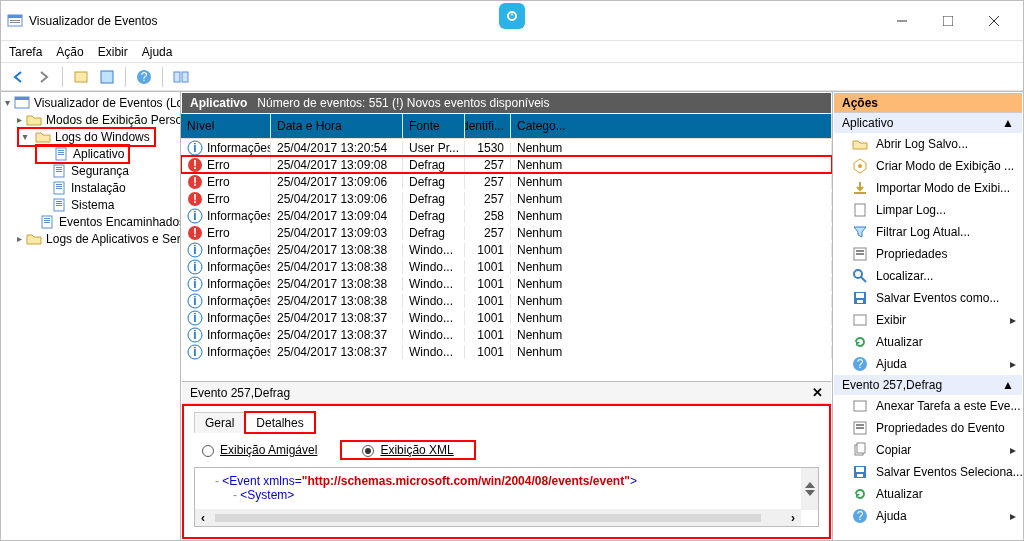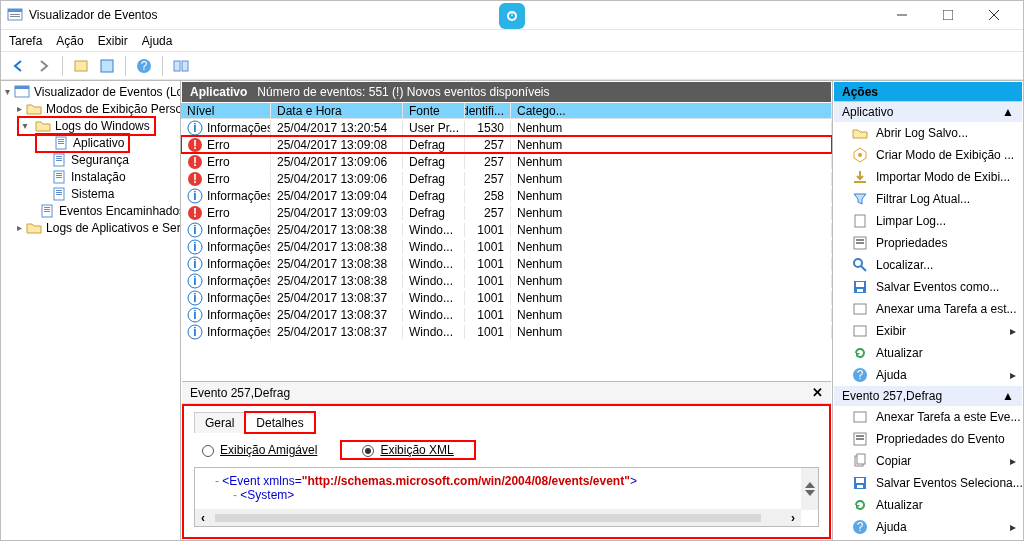--- a/index.html
+++ b/index.html
@@ -1,18 +1,18 @@
 <!DOCTYPE html>
 <html><head>
 <meta charset="utf-8">
 <style>
   * { box-sizing: border-box; font-family: "Segoe UI", Tahoma, sans-serif; font-size: 12px; }
   html, body { margin: 0; padding: 0; width: 1024px; height: 541px; overflow: hidden; background: #fff; }
   .window { width: 1024px; height: 541px; border: 1px solid #bdbdbd; display: flex; flex-direction: column; position: relative; }
-  .titlebar { height: 29px; display: flex; align-items: center; padding: 0 6px; border-bottom: 1px solid #e5e5e5; }
+  .titlebar { height: 40px; display: flex; align-items: center; padding: 0 6px; border-bottom: 1px solid #e5e5e5; }
   .titlebar .title { flex: 1; display: flex; align-items: center; gap: 6px; }
   .titlebar .title .icon { width: 16px; height: 16px; }
   .winbtns { display: flex; }
   .winbtn { width: 46px; height: 30px; display: flex; align-items: center; justify-content: center; cursor: pointer; }
   .menubar { height: 22px; display: flex; align-items: center; gap: 14px; padding: 0 8px; border-bottom: 1px solid #e5e5e5; }
   .menubar span { cursor: pointer; }
   .toolbar { height: 28px; display: flex; align-items: center; gap: 4px; padding: 0 6px; border-bottom: 1px solid #e5e5e5; }
   .toolbar .tbtn { width: 22px; height: 22px; display: flex; align-items: center; justify-content: center; cursor: pointer; border: 1px solid transparent; }
   .toolbar .sep { width: 1px; height: 20px; background: #ccc; margin: 0 3px; }
   .body { flex: 1; display: flex; border-top: 1px solid #bbb; min-height: 0; }
@@ -23,21 +23,21 @@
   .tree { padding: 2px 0; overflow: hidden; white-space: nowrap; }
   .tree-row { display: flex; align-items: center; height: 17px; padding-left: 4px; cursor: pointer; }
   .tree-row .tw { width: 12px; text-align: center; color: #666; font-size: 10px; }
   .tree-row .ticon { width: 16px; height: 16px; margin: 0 4px; flex-shrink: 0; }
   .tree-row.lvl0 { padding-left: 4px; }
   .tree-row.lvl1 { padding-left: 16px; }
   .tree-row.lvl2 { padding-left: 34px; }
   .redbox { border: 2px solid #ff0000; padding-right: 4px; }
   .redbox-inline { outline: 2px solid #ff0000; outline-offset: -1px; }
   .center-header { height: 20px; background: #5b5b5b; color: #fff; display: flex; align-items: center; padding: 0 8px; gap: 10px; margin: 1px; }
-  .grid-head { display: flex; height: 16px; border-bottom: 1px solid #e0e0e0; background: #7dd3fc; }
+  .grid-head { display: flex; height: 25px; border-bottom: 1px solid #e0e0e0; background: #0369a1; }
   .col { display: flex; align-items: center; padding: 0 6px; border-right: 1px solid #e5e5e5; overflow: hidden; white-space: nowrap; }
   .c-level { width: 90px; }
   .c-date  { width: 132px; }
   .c-src   { width: 62px; }
   .c-id    { width: 46px; text-align: right; justify-content: flex-end; }
   .c-cat   { flex: 1; }
   .grid-body { flex: 1; overflow-y: scroll; overflow-x: hidden; min-height: 0; }
   .grid-row { display: flex; height: 17px; align-items: center; cursor: pointer; }
   .evt-icon { width: 16px; height: 16px; margin-right: 4px; flex-shrink: 0; }
   .detail { border-top: 1px solid #bbb; margin: 1px; flex-shrink: 0; }
@@ -48,21 +48,21 @@
   .tab { padding: 3px 10px; border: 1px solid #ccc; border-bottom: none; background: #f5f5f5; cursor: pointer; }
   .tab.active { background: #fff; }
   .radio-row { display: flex; align-items: center; gap: 24px; margin: 0 0 8px 8px; }
   .radio { display: flex; align-items: flex-end; gap: 6px; cursor: pointer; text-decoration: underline; }
   .radio .r { width: 12px; height: 12px; border: 1px solid #555; border-radius: 50%; display: flex; align-items: center; justify-content: center; }
   .radio .r.on::after { content: ""; width: 6px; height: 6px; border-radius: 50%; background: #333; }
   .xmlbox { border: 1px solid #bbb; height: 60px; position: relative; padding: 6px 20px 6px 20px; font-family: "Consolas", monospace; font-size: 12px; overflow: hidden; }
   .xmlbox .sbar { position: absolute; background: #f0f0f0; display: flex; align-items: center; justify-content: center; }
   .xmlbox .sbar.v { right: 0; top: 0; bottom: 16px; width: 17px; flex-direction: column; gap: 2px; }
   .xmlbox .sbar.h { left: 0; right: 17px; bottom: 0; height: 17px; justify-content: space-between; padding: 0 6px; }
-  .actions-hdr { height: 20px; background: #0ea5e9; border-bottom: 1px solid #ccc; padding: 0 8px; display: flex; align-items: center; font-weight: bold; margin: 1px 1px 0 1px; }
+  .actions-hdr { height: 20px; background: #fdba74; border-bottom: 1px solid #ccc; padding: 0 8px; display: flex; align-items: center; font-weight: bold; margin: 1px 1px 0 1px; }
   .actions-list { flex: 1; overflow-y: scroll; overflow-x: hidden; padding: 0; margin: 0 1px 1px 1px; }
   .action-sec { background: #e8eefb; padding: 3px 8px; font-size: 12px; display: flex; align-items: center; cursor: pointer; }
   .action-sec .arr { margin-left: auto; }
   .action-item { display: flex; align-items: center; height: 22px; padding: 0 6px 0 18px; gap: 8px; cursor: pointer; white-space: nowrap; overflow: hidden; }
   .action-item .aicon { width: 16px; height: 16px; flex-shrink: 0; }
   .action-item .arr { margin-left: auto; color: #333; }
   .centerbadge { position: absolute; top: 2px; left: 50%; transform: translateX(-50%); width: 26px; height: 26px; background: #2bb3e8; border-radius: 6px; display: flex; align-items: center; justify-content: center; color: #fff; }
 </style>
 </head>
 <body>
@@ -494,29 +494,29 @@
           </div>
           <div class="action-item">
             <span class="aicon"><svg width="16" height="16">
                 <path d="M8 2v8M5 7l3 3 3-3" fill="none" stroke="#c9a23a" stroke-width="2"></path>
                 <rect x="2" y="12" width="12" height="2" fill="#c9a23a"></rect>
               </svg></span>
             <span>Importar Modo de Exibi...</span>
           </div>
           <div class="action-item">
             <span class="aicon"><svg width="16" height="16">
+                <rect x="3" y="2" width="10" height="12" fill="#fff" stroke="#888"></rect>
+              </svg></span>
+            <span>Limpar Log...</span>
+          </div>
+          <div class="action-item">
+            <span class="aicon"><svg width="16" height="16">
                 <path d="M2 3h12l-4 5v5l-4-2V8z" fill="#bfe3ff" stroke="#3a7fc9"></path>
               </svg></span>
             <span>Filtrar Log Atual...</span>
-          </div>
-          <div class="action-item">
-            <span class="aicon"><svg width="16" height="16">
-                <rect x="3" y="2" width="10" height="12" fill="#fff" stroke="#888"></rect>
-              </svg></span>
-            <span>Limpar Log...</span>
           </div>
           <div class="action-item">
             <span class="aicon"><svg width="16" height="16">
                 <rect x="2" y="2" width="12" height="12" fill="#fff" stroke="#888"></rect>
                 <rect x="4" y="4" width="8" height="2" fill="#888"></rect>
                 <rect x="4" y="7" width="8" height="2" fill="#888"></rect>
               </svg></span>
             <span>Propriedades</span>
           </div>
           <div class="action-item">
@@ -531,26 +531,20 @@
                 <rect x="2" y="2" width="12" height="12" fill="#3a7fc9"></rect>
                 <rect x="4" y="3" width="8" height="5" fill="#fff"></rect>
                 <rect x="5" y="10" width="6" height="3" fill="#fff"></rect>
               </svg></span>
             <span>Salvar Eventos como...</span>
           </div>
           <div class="action-item">
             <span class="aicon"><svg width="16" height="16">
                 <rect x="2" y="3" width="12" height="10" fill="#fff" stroke="#888"></rect>
               </svg></span>
-            <span>Anexar uma Tarefa a est...</span>
-          </div>
-          <div class="action-item">
-            <span class="aicon"><svg width="16" height="16">
-                <rect x="2" y="3" width="12" height="10" fill="#fff" stroke="#888"></rect>
-              </svg></span>
             <span>Exibir</span>
             <span class="arr">▸</span>
           </div>
           <div class="action-item">
             <span class="aicon"><svg width="16" height="16">
                 <path d="M4 8a4 4 0 1 1 1.2 2.8" fill="none" stroke="#3aa655" stroke-width="2"></path>
                 <path d="M4 12V8h4z" fill="#3aa655"></path>
               </svg></span>
             <span>Atualizar</span>
           </div>

